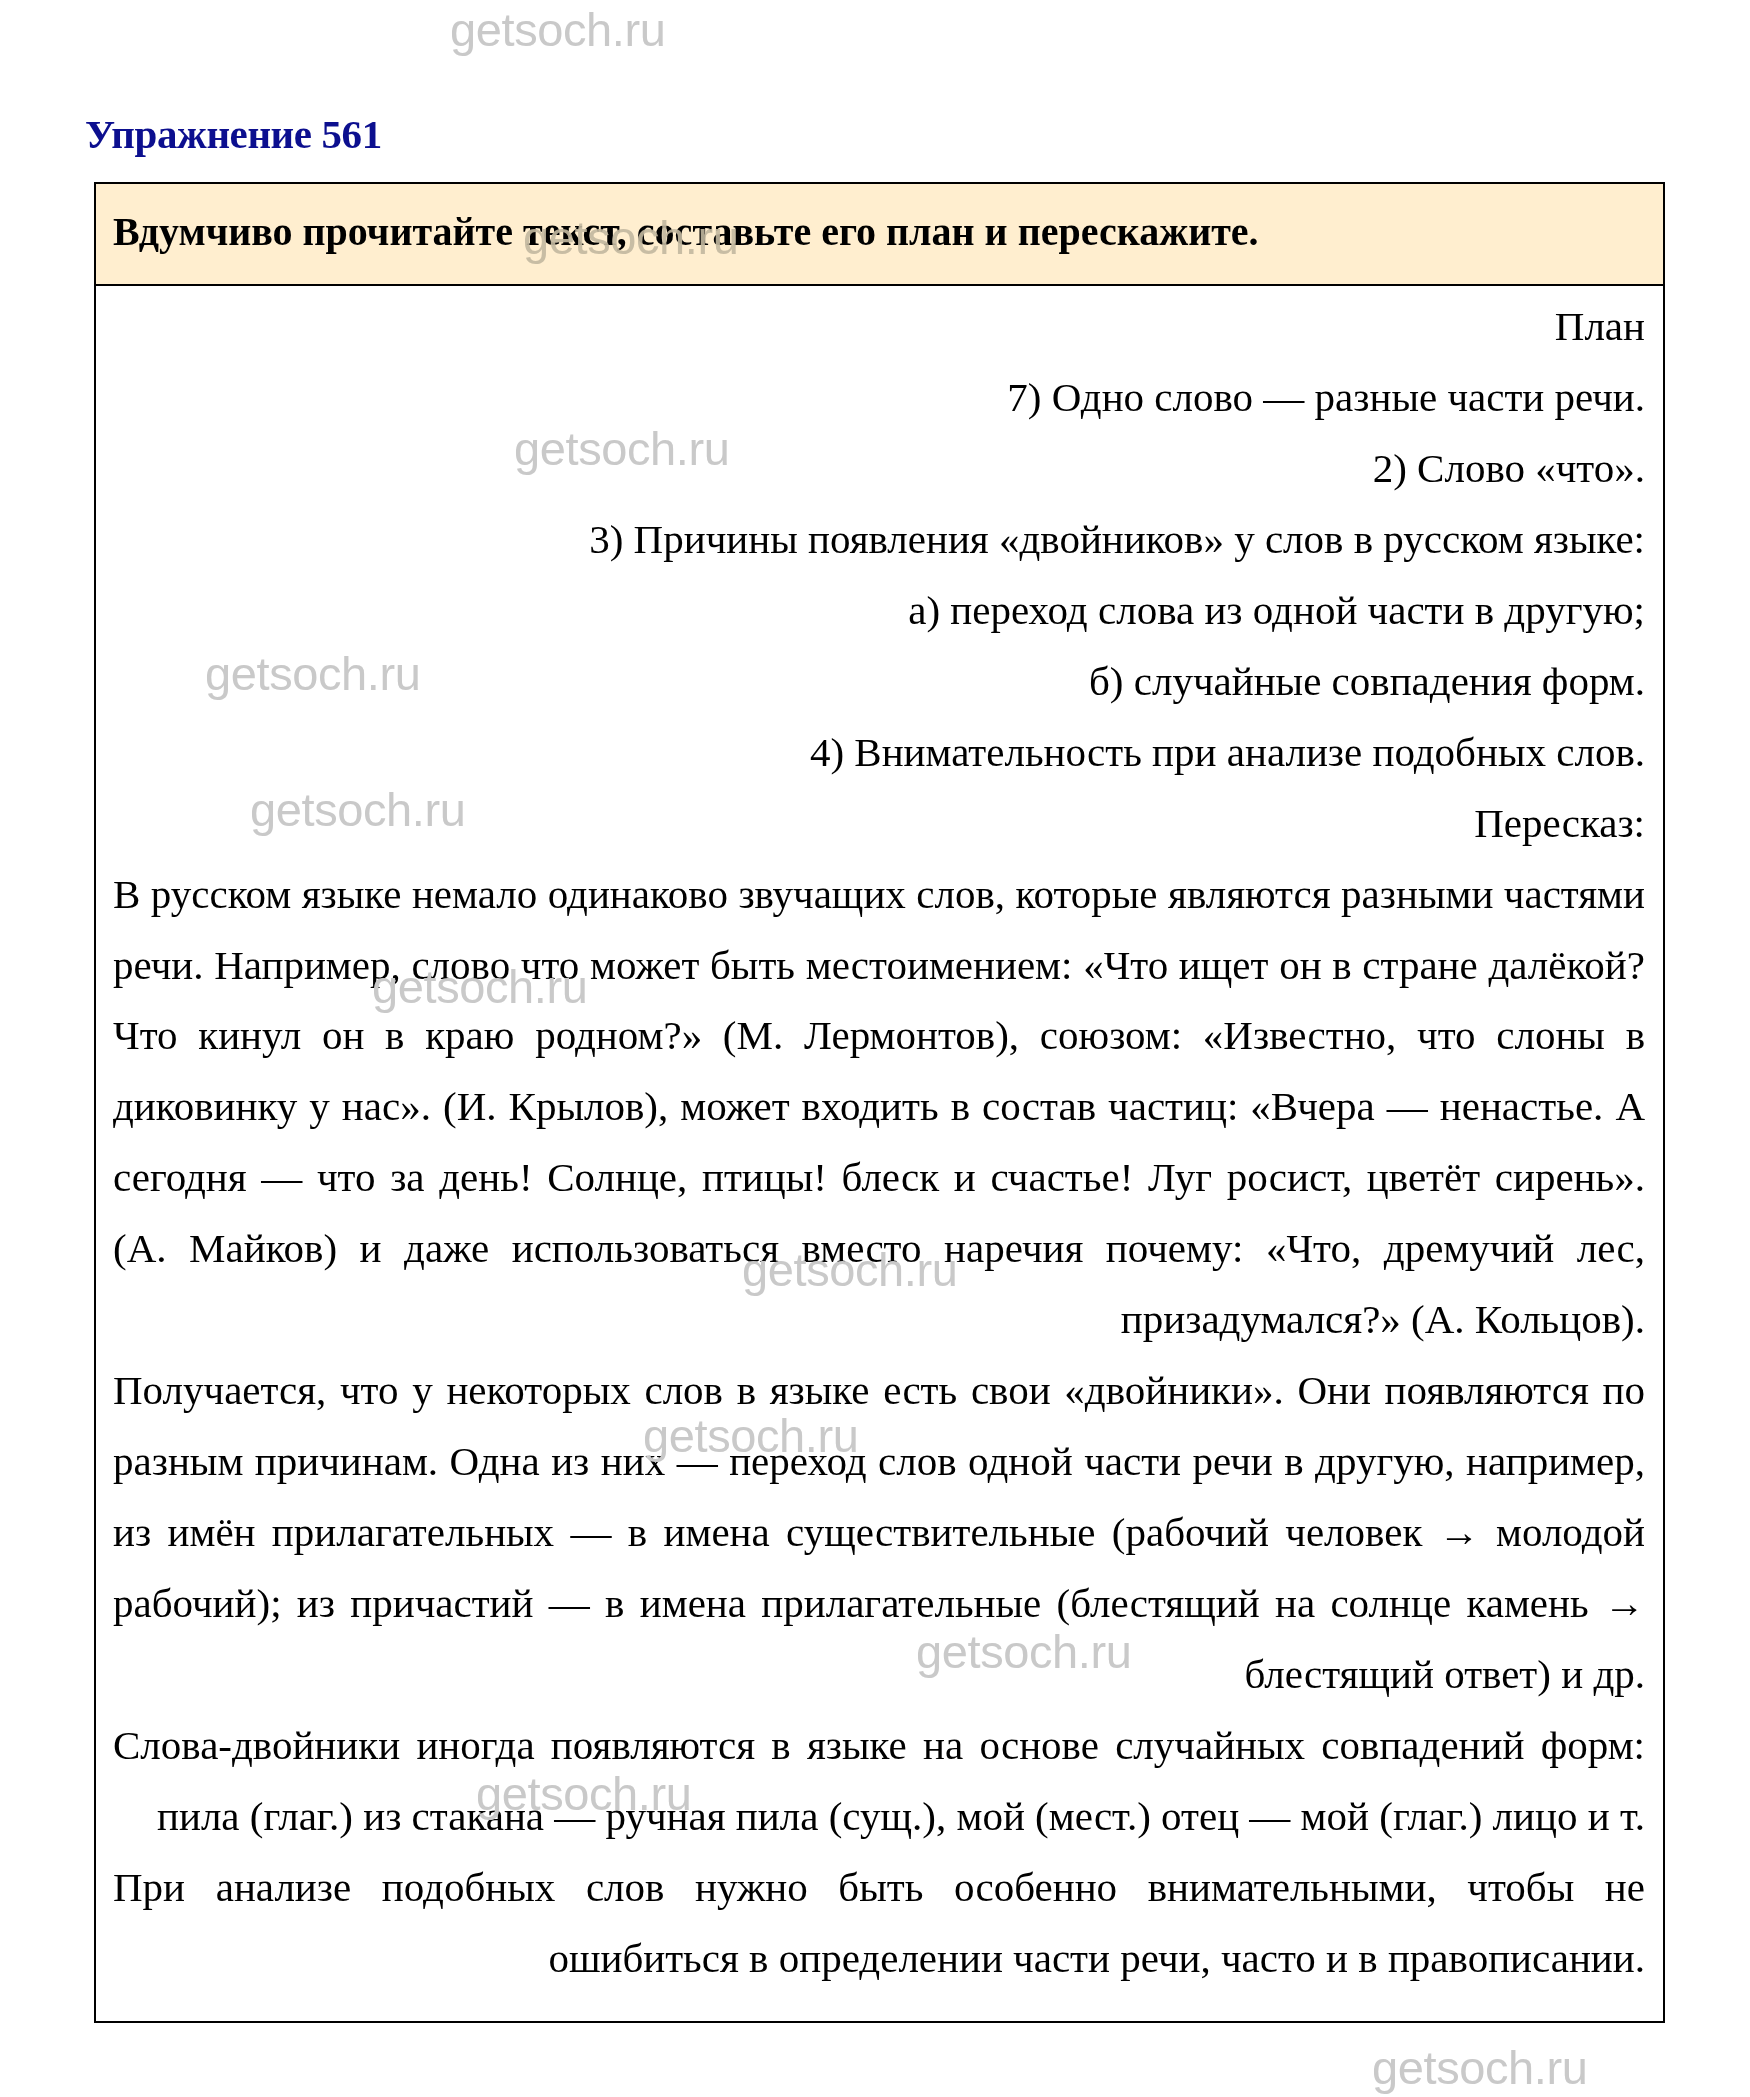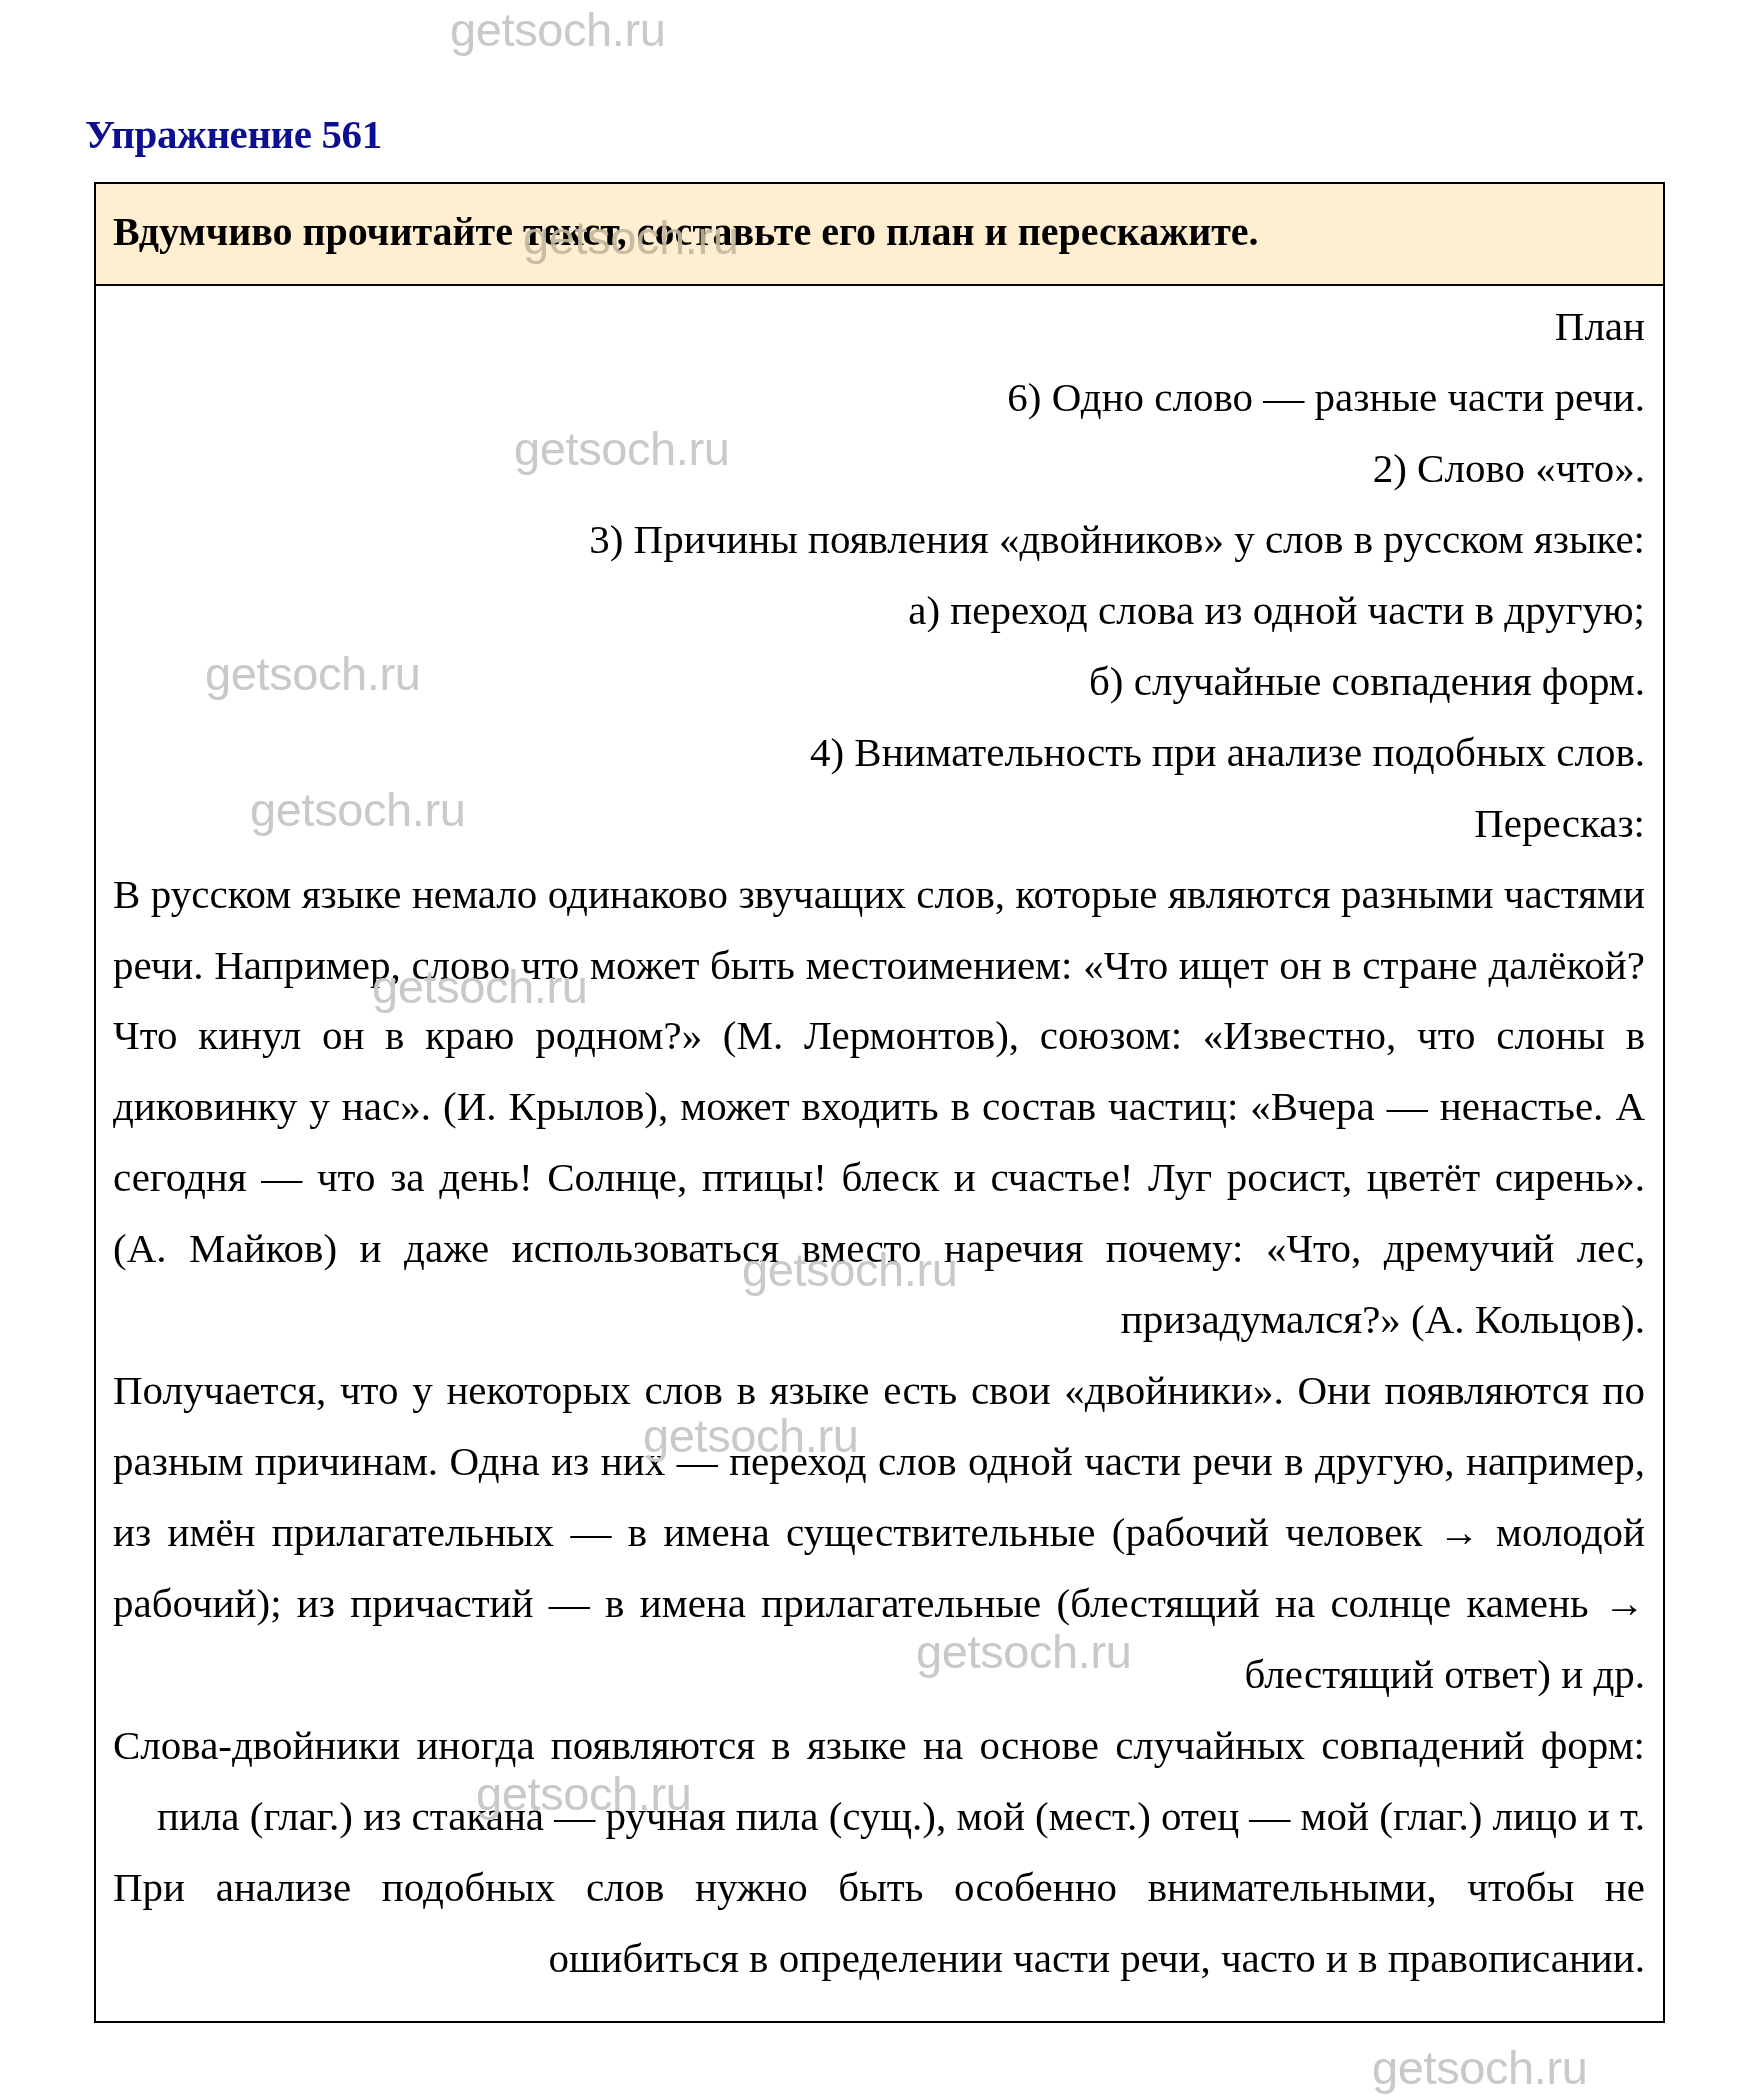--- a/index.html
+++ b/index.html
@@ -94,21 +94,21 @@
 
 <div class="exercise-title">Упражнение 561</div>
 
 <div class="task-box">
   <div class="task-header">
     <div class="task-header-text">Вдумчиво прочитайте текст, составьте его план и перескажите.</div>
   </div>
 
   <div>
     <div class="line" style="top:107px">План</div>
-    <div class="line" style="top:178px">6) Одно слово — разные части речи.</div>
+    <div class="line" style="top:178px">7) Одно слово — разные части речи.</div>
     <div class="line" style="top:249px">2) Слово «что».</div>
     <div class="line" style="top:320px">3) Причины появления «двойников» у слов в русском языке:</div>
     <div class="line" style="top:391px">а) переход слова из одной части в другую;</div>
     <div class="line" style="top:462px">б) случайные совпадения форм.</div>
     <div class="line" style="top:533px">4) Внимательность при анализе подобных слов.</div>
   </div>
 
   <div>
     <div class="line" style="top:604px">Пересказ:</div>
 

